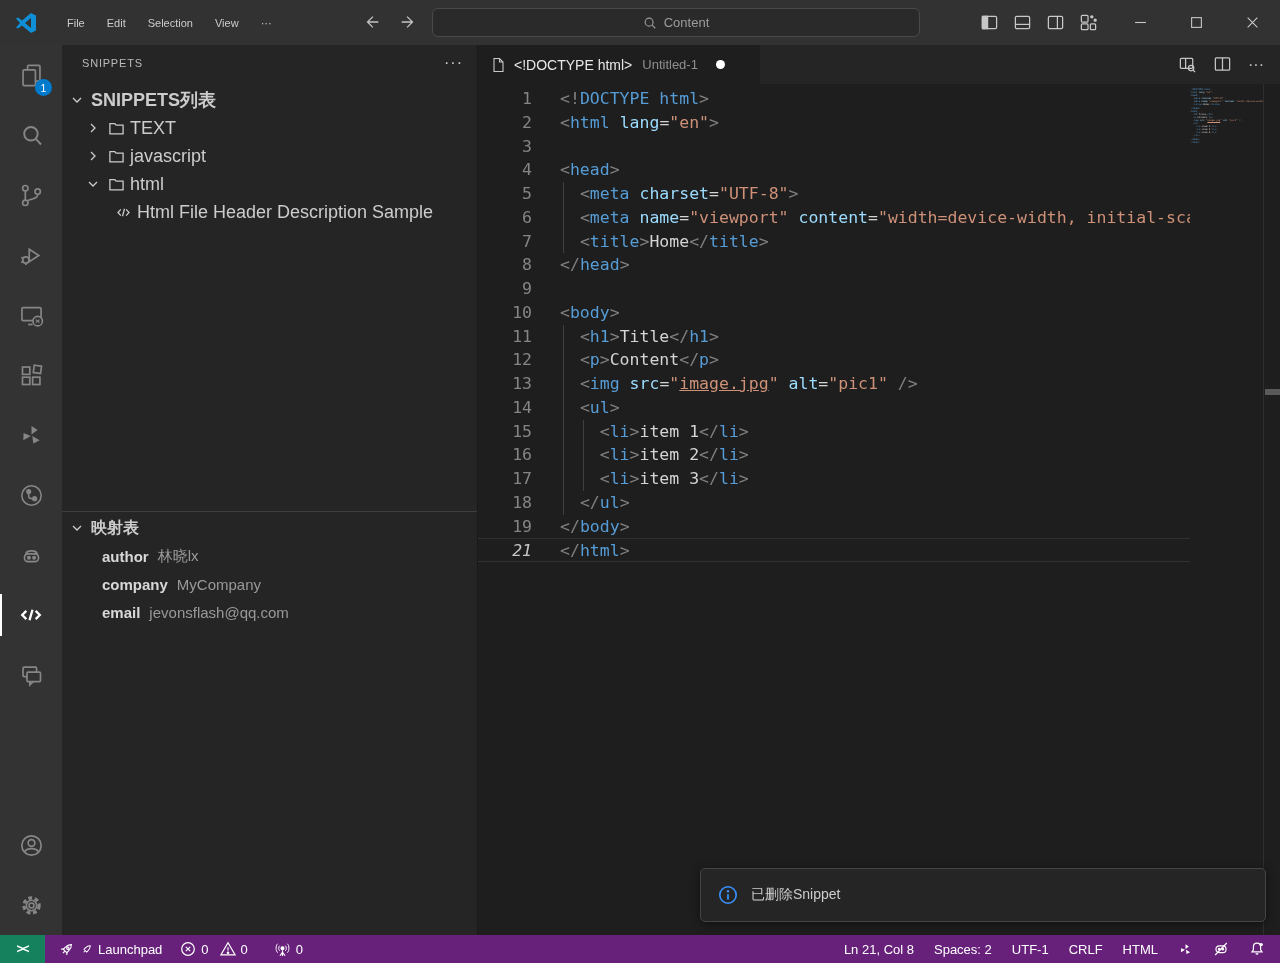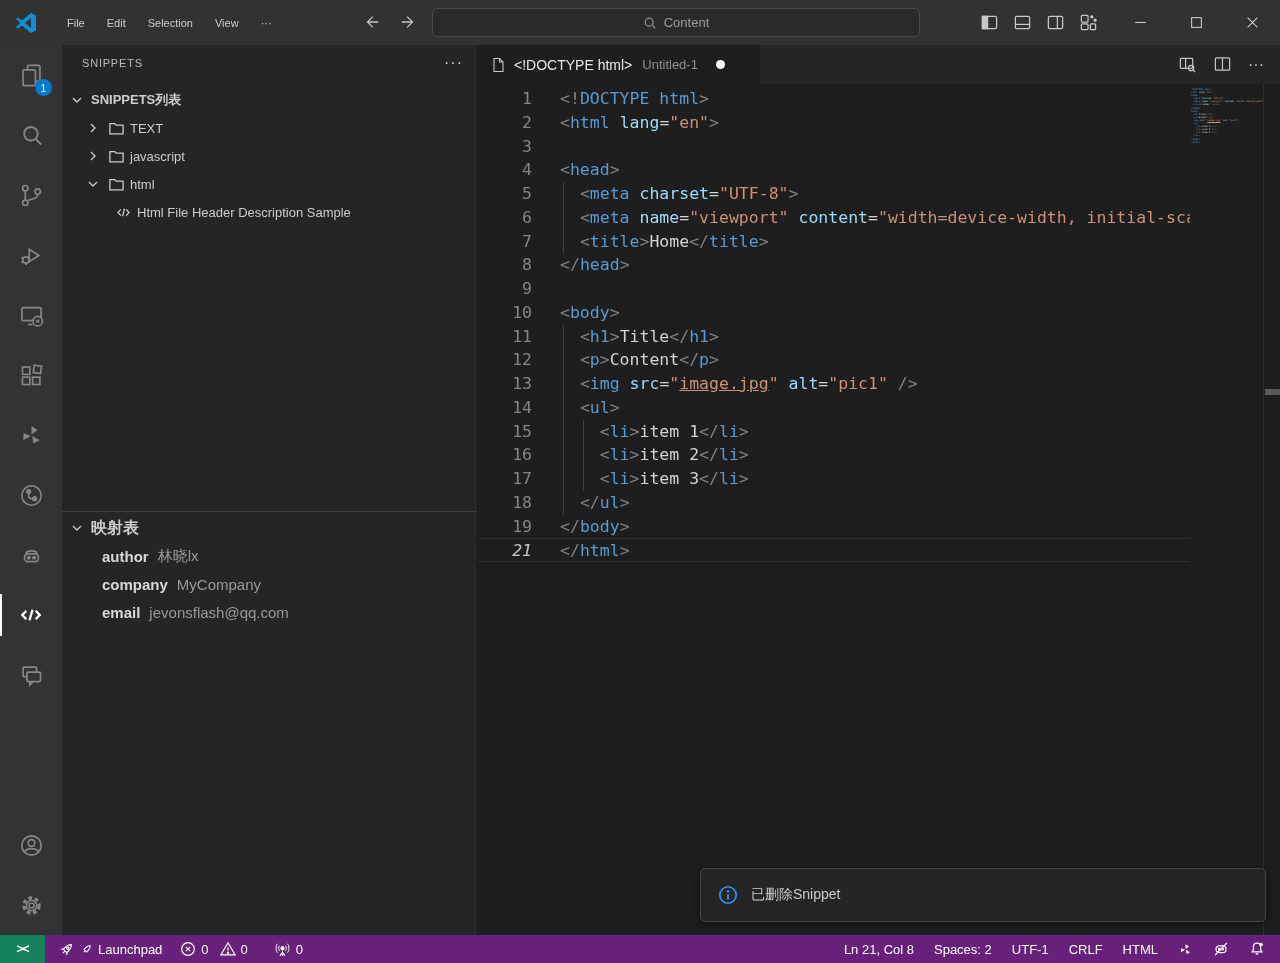--- a/index.html
+++ b/index.html
@@ -38,21 +38,21 @@
               border-radius:9px; background:#007ACC; color:#fff; font-size:10.5px;
               display:flex; align-items:center; justify-content:center; padding:0 4px; }
   .ab-bottom { margin-top:auto; }
 
   
   .sidebar { position:absolute; top:45px; left:62px; width:415px; height:890px;
              background:#252526; color:#cccccc; }
   .sb-header { height:35px; display:flex; align-items:center; padding:0 14px 0 20px;
                font-size:11px; letter-spacing:.8px; color:#bbbbbb; }
   .sb-header .sb-more { margin-left:auto; font-size:16px; color:#cccccc; letter-spacing:1px; }
-  .tree { font-size:13px; padding-top:6px; }
+  .tree { font-size:18px; padding-top:6px; }
   .tree-row { height:28px; display:flex; align-items:center; gap:5px; white-space:nowrap; }
   .tree-row .chev { width:18px; height:18px; flex:none; display:flex; align-items:center; justify-content:center; }
   .tree-row.section { padding-left:6px; font-weight:700; }
   .tree-row.folder { padding-left:22px; }
   .tree-row.leaf { padding-left:52px; }
   .sb-section2 { position:absolute; top:466px; left:0; right:0; border-top:1px solid #3e3e42; padding-top:2px; }
   .kv-row { height:28px; display:flex; align-items:center; padding-left:40px; font-size:15px; }
   .kv-key { color:#d8d8d8; font-weight:600; }
   .kv-val { color:#999999; margin-left:9px; }
 

